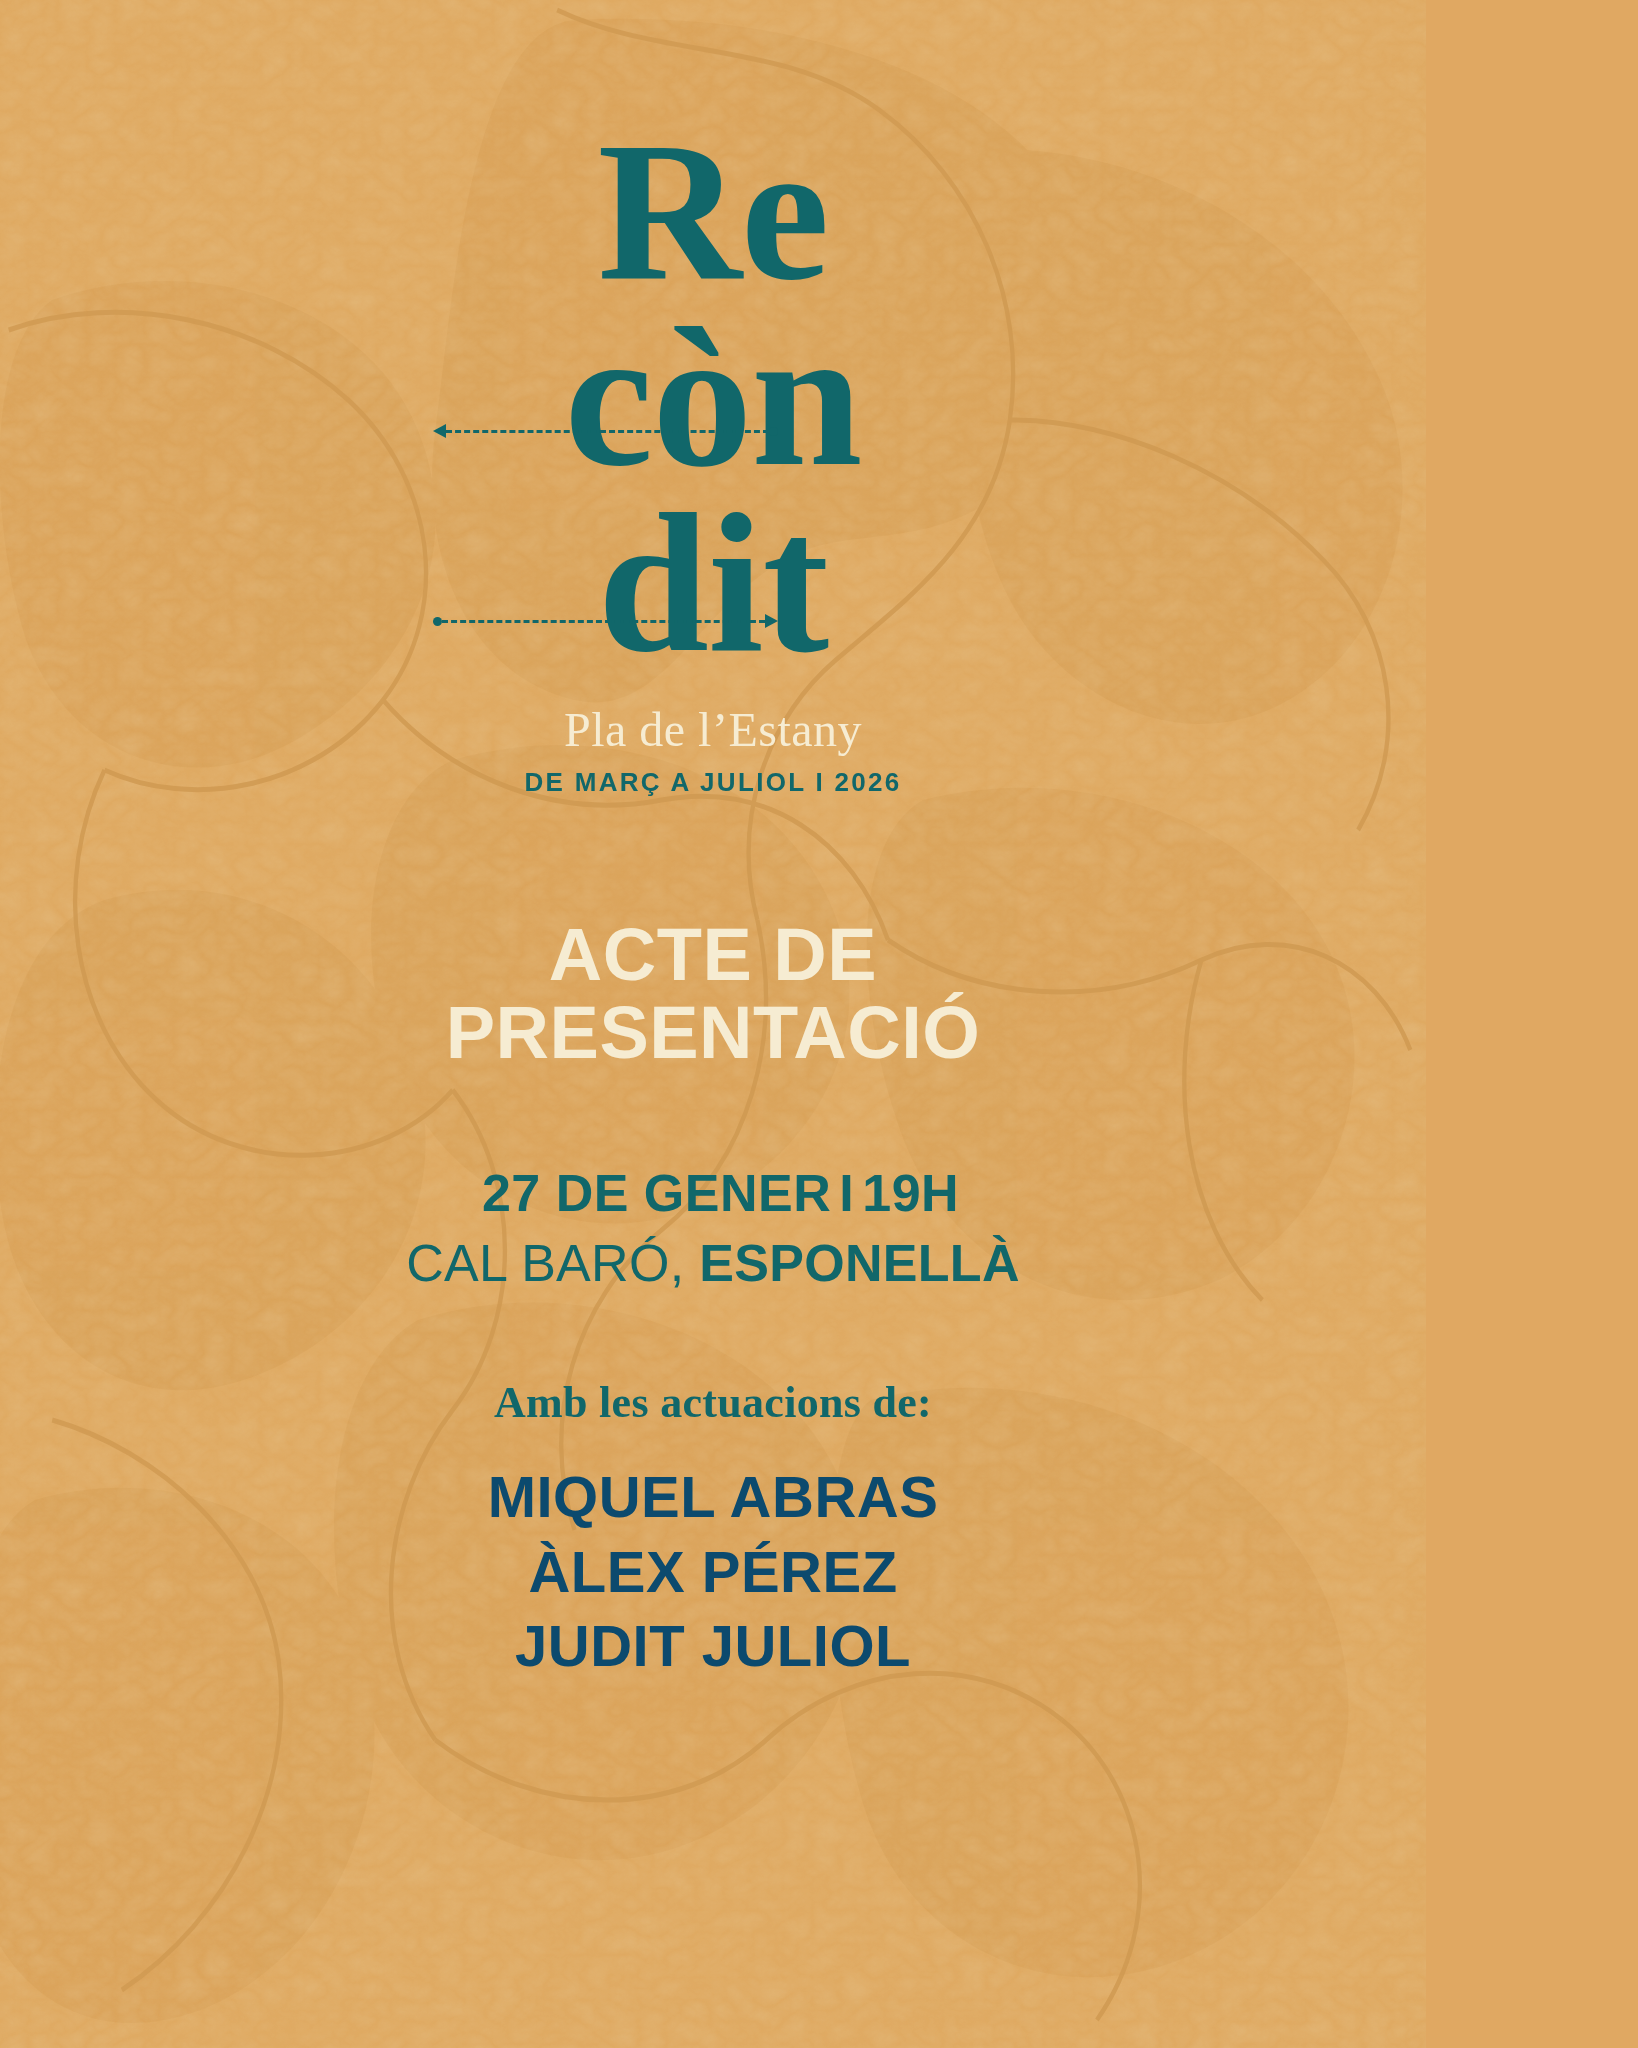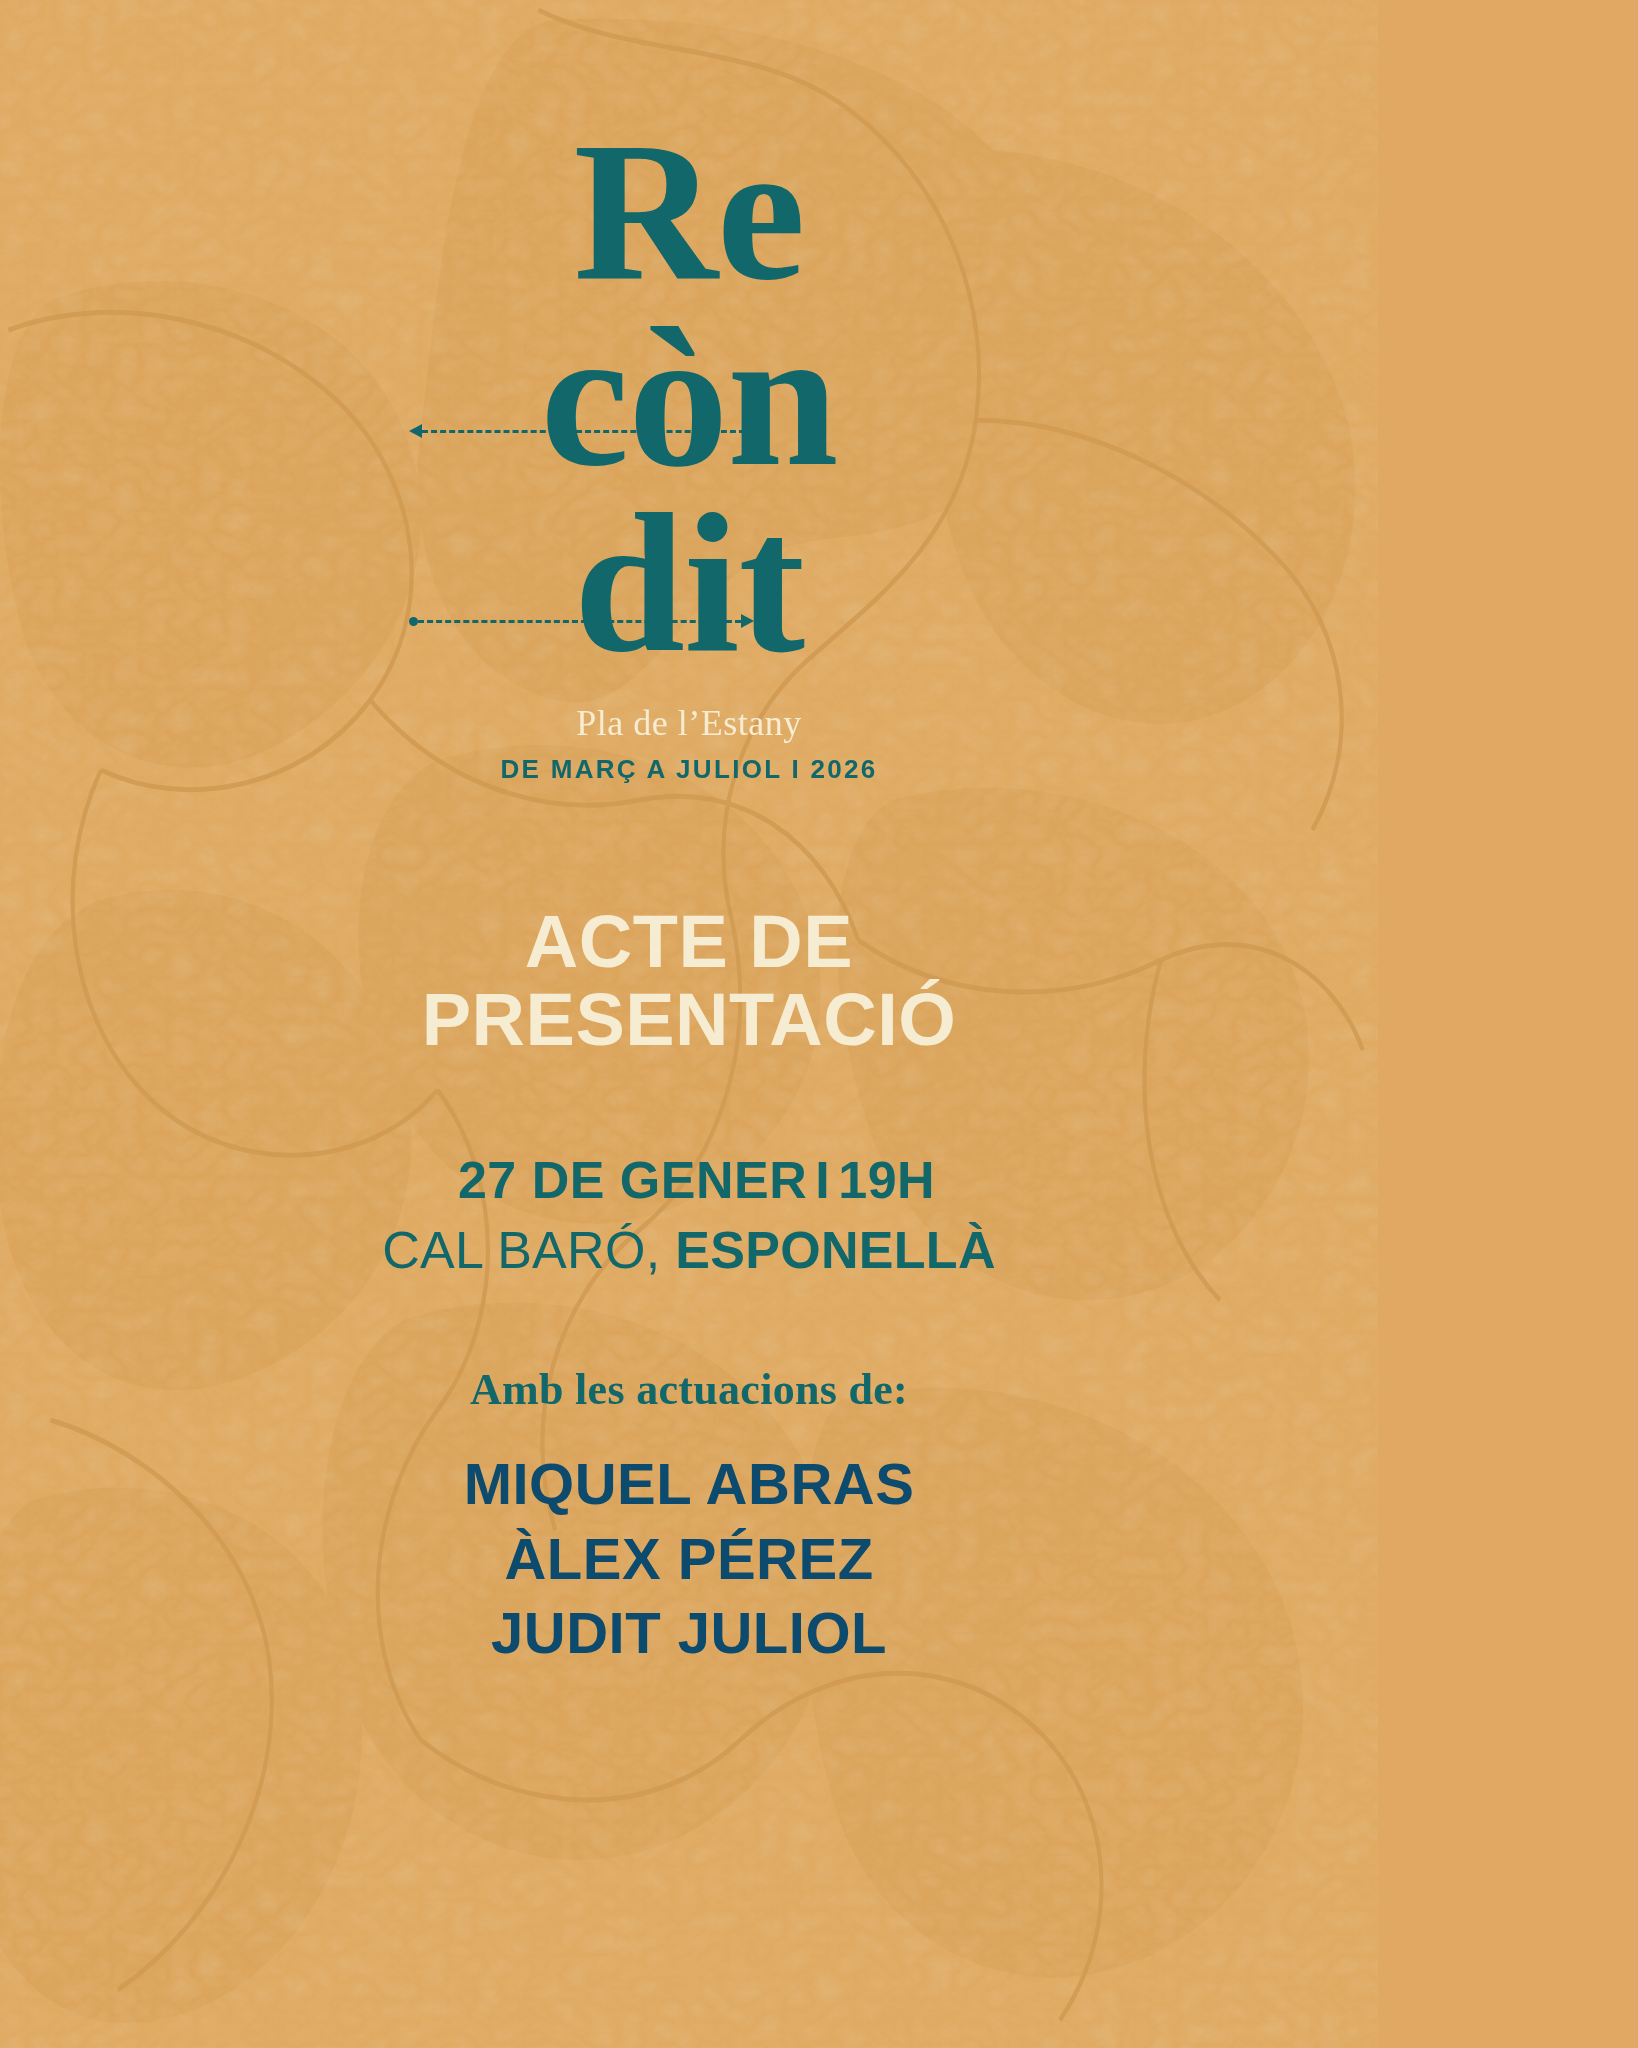--- a/index.html
+++ b/index.html
@@ -15,20 +15,21 @@
     position: relative;
   }
 
   
   .poster {
     position: relative;
     width: 1378px;
     height: 2048px;
     overflow: hidden;
     background: #dfa961;
+    padding-left: 48px;
   }
   .texture {
     position: absolute;
     inset: 0;
     pointer-events: none;
   }
   .texture svg {
     display: block;
     width: 100%;
     height: 100%;
@@ -110,21 +111,21 @@
   .arrow-2 {
     top: -62px;
     left: 0px;
     width: 345px;
   }
 
   
   .subtitle {
     margin-top: 26px;
     font-family: "Liberation Serif", serif;
-    font-size: 36px;
+    font-size: 48px;
     color: #f6ecd2;
     letter-spacing: 0.5px;
   }
   .daterange {
     margin-top: 10px;
     font-family: "Liberation Sans", sans-serif;
     font-weight: 700;
     font-size: 26px;
     letter-spacing: 2.3px;
     color: #11676a;

